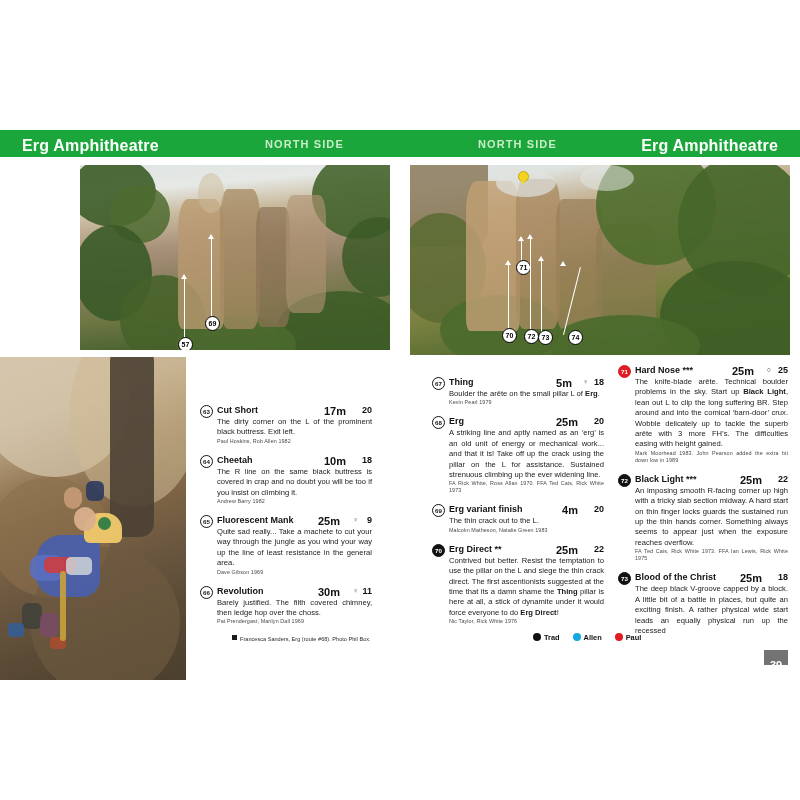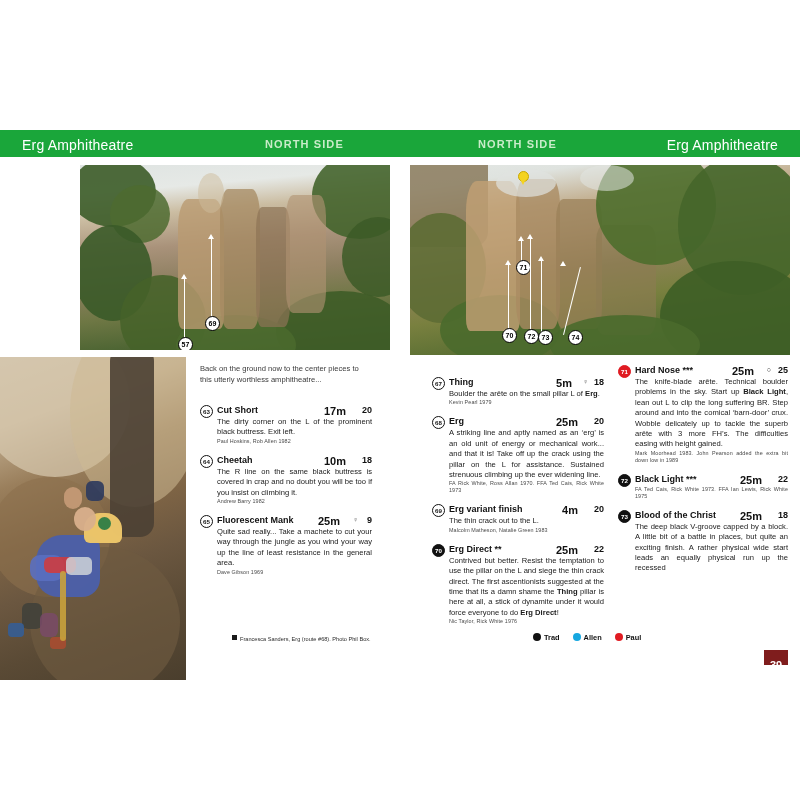--- a/index.html
+++ b/index.html
@@ -4,21 +4,21 @@
 <style>
   html,body{margin:0;padding:0;background:#ffffff;}
   body{width:800px;height:800px;font-family:"Liberation Sans",sans-serif;overflow:hidden;}
 
   .spread{position:absolute;left:0;top:130px;width:800px;height:550px;background:#ffffff;}
 
   
   .hdr{position:absolute;top:0;height:27px;background:#1aa63a;color:#ffffff;}
   .hdr.left{left:0;width:400px;}
   .hdr.right{left:400px;width:400px;}
-  .hdr .crag{position:absolute;font-weight:normal;font-size:14px;letter-spacing:.2px;top:7px;}
+  .hdr .crag{position:absolute;font-weight:bold;font-size:16px;letter-spacing:.2px;top:7px;}
   .hdr .side{position:absolute;font-weight:bold;font-size:11px;letter-spacing:1.1px;top:8px;color:#c9ecc9;}
   .hdr.left .crag{left:22px;}
   .hdr.left .side{left:265px;}
   .hdr.right .side{left:78px;}
   .hdr.right .crag{right:22px;}
 
   
   .page{position:absolute;top:27px;height:523px;width:400px;background:#ffffff;overflow:hidden;}
   .page.left{left:0;}
   .page.right{left:400px;}
@@ -71,21 +71,21 @@
   
   .caption{position:absolute;left:232px;top:478px;font-size:5.6px;color:#2b2b2b;white-space:nowrap;}
   .cap-sq{display:inline-block;width:5px;height:5px;background:#1a1a1a;margin-right:3px;vertical-align:1px;}
 
   
   .legend{position:absolute;left:133px;top:476px;font-size:7.4px;font-weight:bold;color:#111;white-space:nowrap;}
   .legend span.dot{display:inline-block;width:8px;height:8px;border-radius:50%;vertical-align:-1px;margin-right:3px;}
   .legend .lg{margin-right:13px;margin-top:27px;}
 
   
-  .pgnum{position:absolute;width:24px;height:15px;background:#7f1d1d;color:#ffffff;
+  .pgnum{position:absolute;width:24px;height:15px;background:#737373;color:#ffffff;
      font-size:11px;font-weight:bold;text-align:center;line-height:30px;}
   .pg-right{right:12px;top:493px;}
 </style>
 </head>
 <body>
 
 <div class="spread">
 
   <div class="hdr left">
     <div class="crag">Erg Amphitheatre</div>
@@ -144,21 +144,20 @@
 
         <i style="left:22px;top:246px;width:20px;height:26px;background:#3c3f3a;opacity:.8;border-radius:6px;"></i>
         <i style="left:40px;top:256px;width:18px;height:24px;background:#7a4a6a;opacity:.8;border-radius:6px;"></i>
         <i style="left:8px;top:266px;width:16px;height:14px;background:#2f5fa0;opacity:.8;border-radius:4px;"></i>
         <i style="left:50px;top:280px;width:16px;height:12px;background:#b04b2e;opacity:.8;border-radius:4px;"></i>
         <i style="left:60px;top:214px;width:6px;height:70px;background:#c9a23c;opacity:.9;border-radius:3px;"></i>
       </div>
 
     </div>
 
-    <div class="intro" style="left:200px;top:206px;width:172px;">Back on the ground now to the center pieces to this utterly worthless amphitheatre...</div>
 
     <div class="col col-l-left">
       <div class="route">
         <div class="rt-head">
           <div class="rt-bullet trad">63</div>
           <div class="rt-name">Cut Short</div>
           <div class="rt-len" style="right:26px;width:40px;">17m</div>
           <div class="rt-grade">20</div>
         </div>
         <div class="rt-desc">The dirty corner on the L of the prominent black buttress. Exit left.</div>
@@ -181,20 +180,31 @@
           <div class="rt-bullet trad">65</div>
           <div class="rt-name">Fluorescent Mank</div>
           <div class="rt-len" style="right:32px;width:40px;">25m</div>
           <div class="rt-gicon" style="right:14px;">♀</div>
           <div class="rt-grade">9</div>
         </div>
         <div class="rt-desc">Quite sad really... Take a machete to cut your way through the jungle as you wind your way up the line of least resistance in the general area.</div>
         <div class="rt-desc rt-fa">Dave Gibson 1969</div>
       </div>
 
+      <div class="route">
+        <div class="rt-head">
+          <div class="rt-bullet trad">66</div>
+          <div class="rt-name">Revolution</div>
+          <div class="rt-len" style="right:32px;width:40px;">30m</div>
+          <div class="rt-gicon" style="right:14px;">♀</div>
+          <div class="rt-grade">11</div>
+        </div>
+        <div class="rt-desc">Barely justified. The filth covered chimney, then ledge hop over the choss.</div>
+        <div class="rt-desc rt-fa">Pat Prendergast, Marilyn Dall 1969</div>
+      </div>
     </div>
 
     <div class="caption">
       <span class="cap-sq"></span><span>Francesca Sanders, Erg (route #68). Photo Phil Box.</span>
     </div>
   </div>
 
   <div class="page right">
 
     <div class="photo photo-cliff-right">
@@ -298,20 +308,21 @@
         <div class="rt-desc rt-fa">Mark Moorhead 1983. John Pearson added the extra bit down low in 1989</div>
       </div>
 
       <div class="route">
         <div class="rt-head">
           <div class="rt-bullet mixed">72</div>
           <div class="rt-name">Black Light ***</div>
           <div class="rt-len" style="right:26px;width:40px;">25m</div>
           <div class="rt-grade">22</div>
         </div>
+        <div class="rt-desc">An imposing smooth R-facing corner up high with a tricky slab section midway. A hard start on thin finger locks guards the sustained run up the thin hands corner. Something always seems to appear just when the exposure reaches overflow.</div>
         <div class="rt-desc rt-fa">FA Ted Cais, Rick White 1973. FFA Ian Lewis, Rick White 1975</div>
       </div>
 
       <div class="route">
         <div class="rt-head">
           <div class="rt-bullet mixed">73</div>
           <div class="rt-name">Blood of the Christ</div>
           <div class="rt-len" style="right:26px;width:40px;">25m</div>
           <div class="rt-grade">18</div>
         </div>

